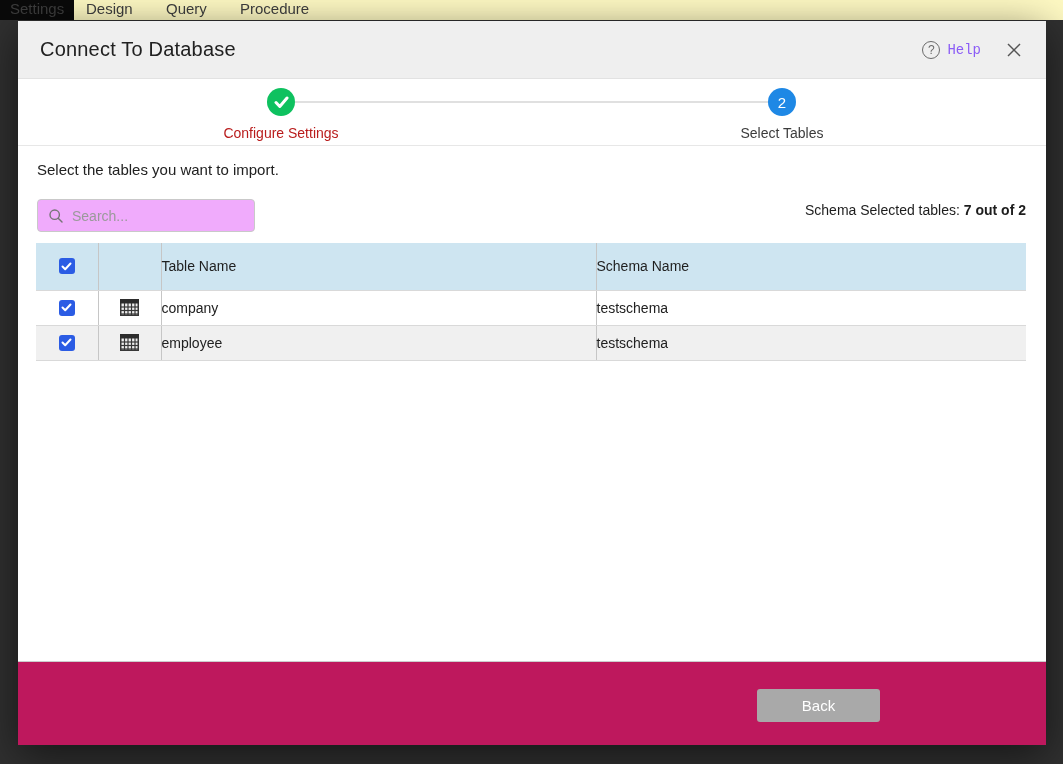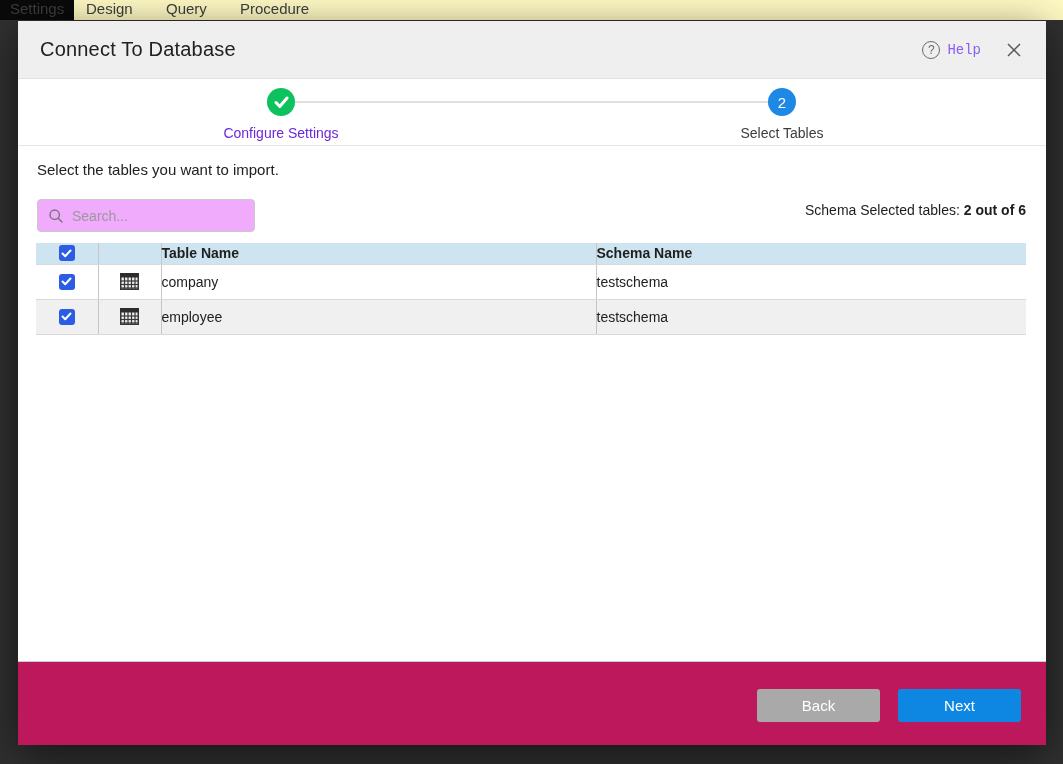--- a/index.html
+++ b/index.html
@@ -53,21 +53,21 @@
   .step-1 { left:163px; }
   .step-2 { left:664px; }
   .step-circle {
     width:28px; height:28px; border-radius:50%; margin:9px auto 0 auto;
     display:flex; align-items:center; justify-content:center;
     color:#fff; font-size:15px; position:relative; z-index:2;
   }
   .step-circle.done { background:#0ec15f; }
   .step-circle.active { background:#1e88e5; }
   .step-label { margin-top:9px; font-size:14px; }
-  .step-label.done { color:#6d28d9; }
+  .step-label.done { color:#b91c1c; }
   .step-label.active { color:#3c3c3c; }
 
   
   .instruction { position:absolute; left:19px; top:140px; font-size:15px; color:#212121; }
   .search-box {
     position:absolute; left:19px; top:178px; width:218px; height:33px;
     border:1px solid #c9c9c9; border-radius:4px; background:#f0abfc;
     display:flex; align-items:center; padding-left:10px; gap:8px;justify-content:space-between;
   }
   .search-input {
@@ -77,21 +77,21 @@
   .search-input::placeholder { color:#9a9a9a; }
   .total-selected { position:absolute; right:20px; top:179px; font-size:14px; color:#1d1d1d; line-height:20px; }
   .total-selected b { font-weight:700; }
 
   
   .tbl { position:absolute; left:18px; top:222px; width:990px; border-collapse:collapse; table-layout:fixed; }
   .tbl col.c-check { width:62px; }
   .tbl col.c-icon { width:63px; }
   .tbl col.c-name { width:435px; }
   .tbl th, .tbl td { border-bottom:1px solid #d9d9d9; font-size:14px; padding:0; }
-  .tbl th { background:#cee5f1; height:21px; text-align:left; font-weight:700; color:#1f1f1f; }
+  .tbl th { background:#cee5f1; height:47px; text-align:left; font-weight:400; color:#1f1f1f; }
   .tbl td { height:35px; background:#fff; color:#212121; }
   .tbl tr.alt td { background:#f0f0f0; }
   .cell-pad { padding-left:6px; }
   .vline { border-right:1px solid #c6c6c6; }
   .cb {
     width:16px; height:16px; background:#2b5ce4; border-radius:3px;
     display:flex; align-items:center; justify-content:center; margin:0 auto; cursor:pointer;
   }
   .icon-cell { text-align:center; }
   .tbl-icon { vertical-align:middle; }
@@ -152,21 +152,21 @@
   <div class="search-box">
     <svg width="16" height="16" viewBox="0 0 16 16">
       <circle cx="6.7" cy="6.7" r="4.7" fill="none" stroke="#757575" stroke-width="1.4"></circle>
       <line x1="10.2" y1="10.2" x2="14" y2="14" stroke="#757575" stroke-width="1.4" stroke-linecap="round"></line>
     </svg>
     <input class="search-input" type="text" placeholder="Search..." style="">
   </div>
 
   <div class="total-selected">
     <span>Schema Selected tables:</span>
-    <b>2 out of 6</b>
+    <b>7 out of 2</b>
   </div>
 
   <table class="tbl">
     <colgroup>
         <col class="c-check">
         <col class="c-icon">
         <col class="c-name">
         <col>
       </colgroup>
     <tbody>
@@ -228,16 +228,15 @@
         </svg>
       </td>
       <td class="vline cell-pad">employee</td>
       <td class="cell-pad">testschema</td>
     </tr>
   </tbody>
     </table>
 
   <div class="modal-footer">
     <button class="btn btn-back">Back</button>
-    <button class="btn btn-next">Next</button>
   </div>
 
 </div>
 
 </body></html>

